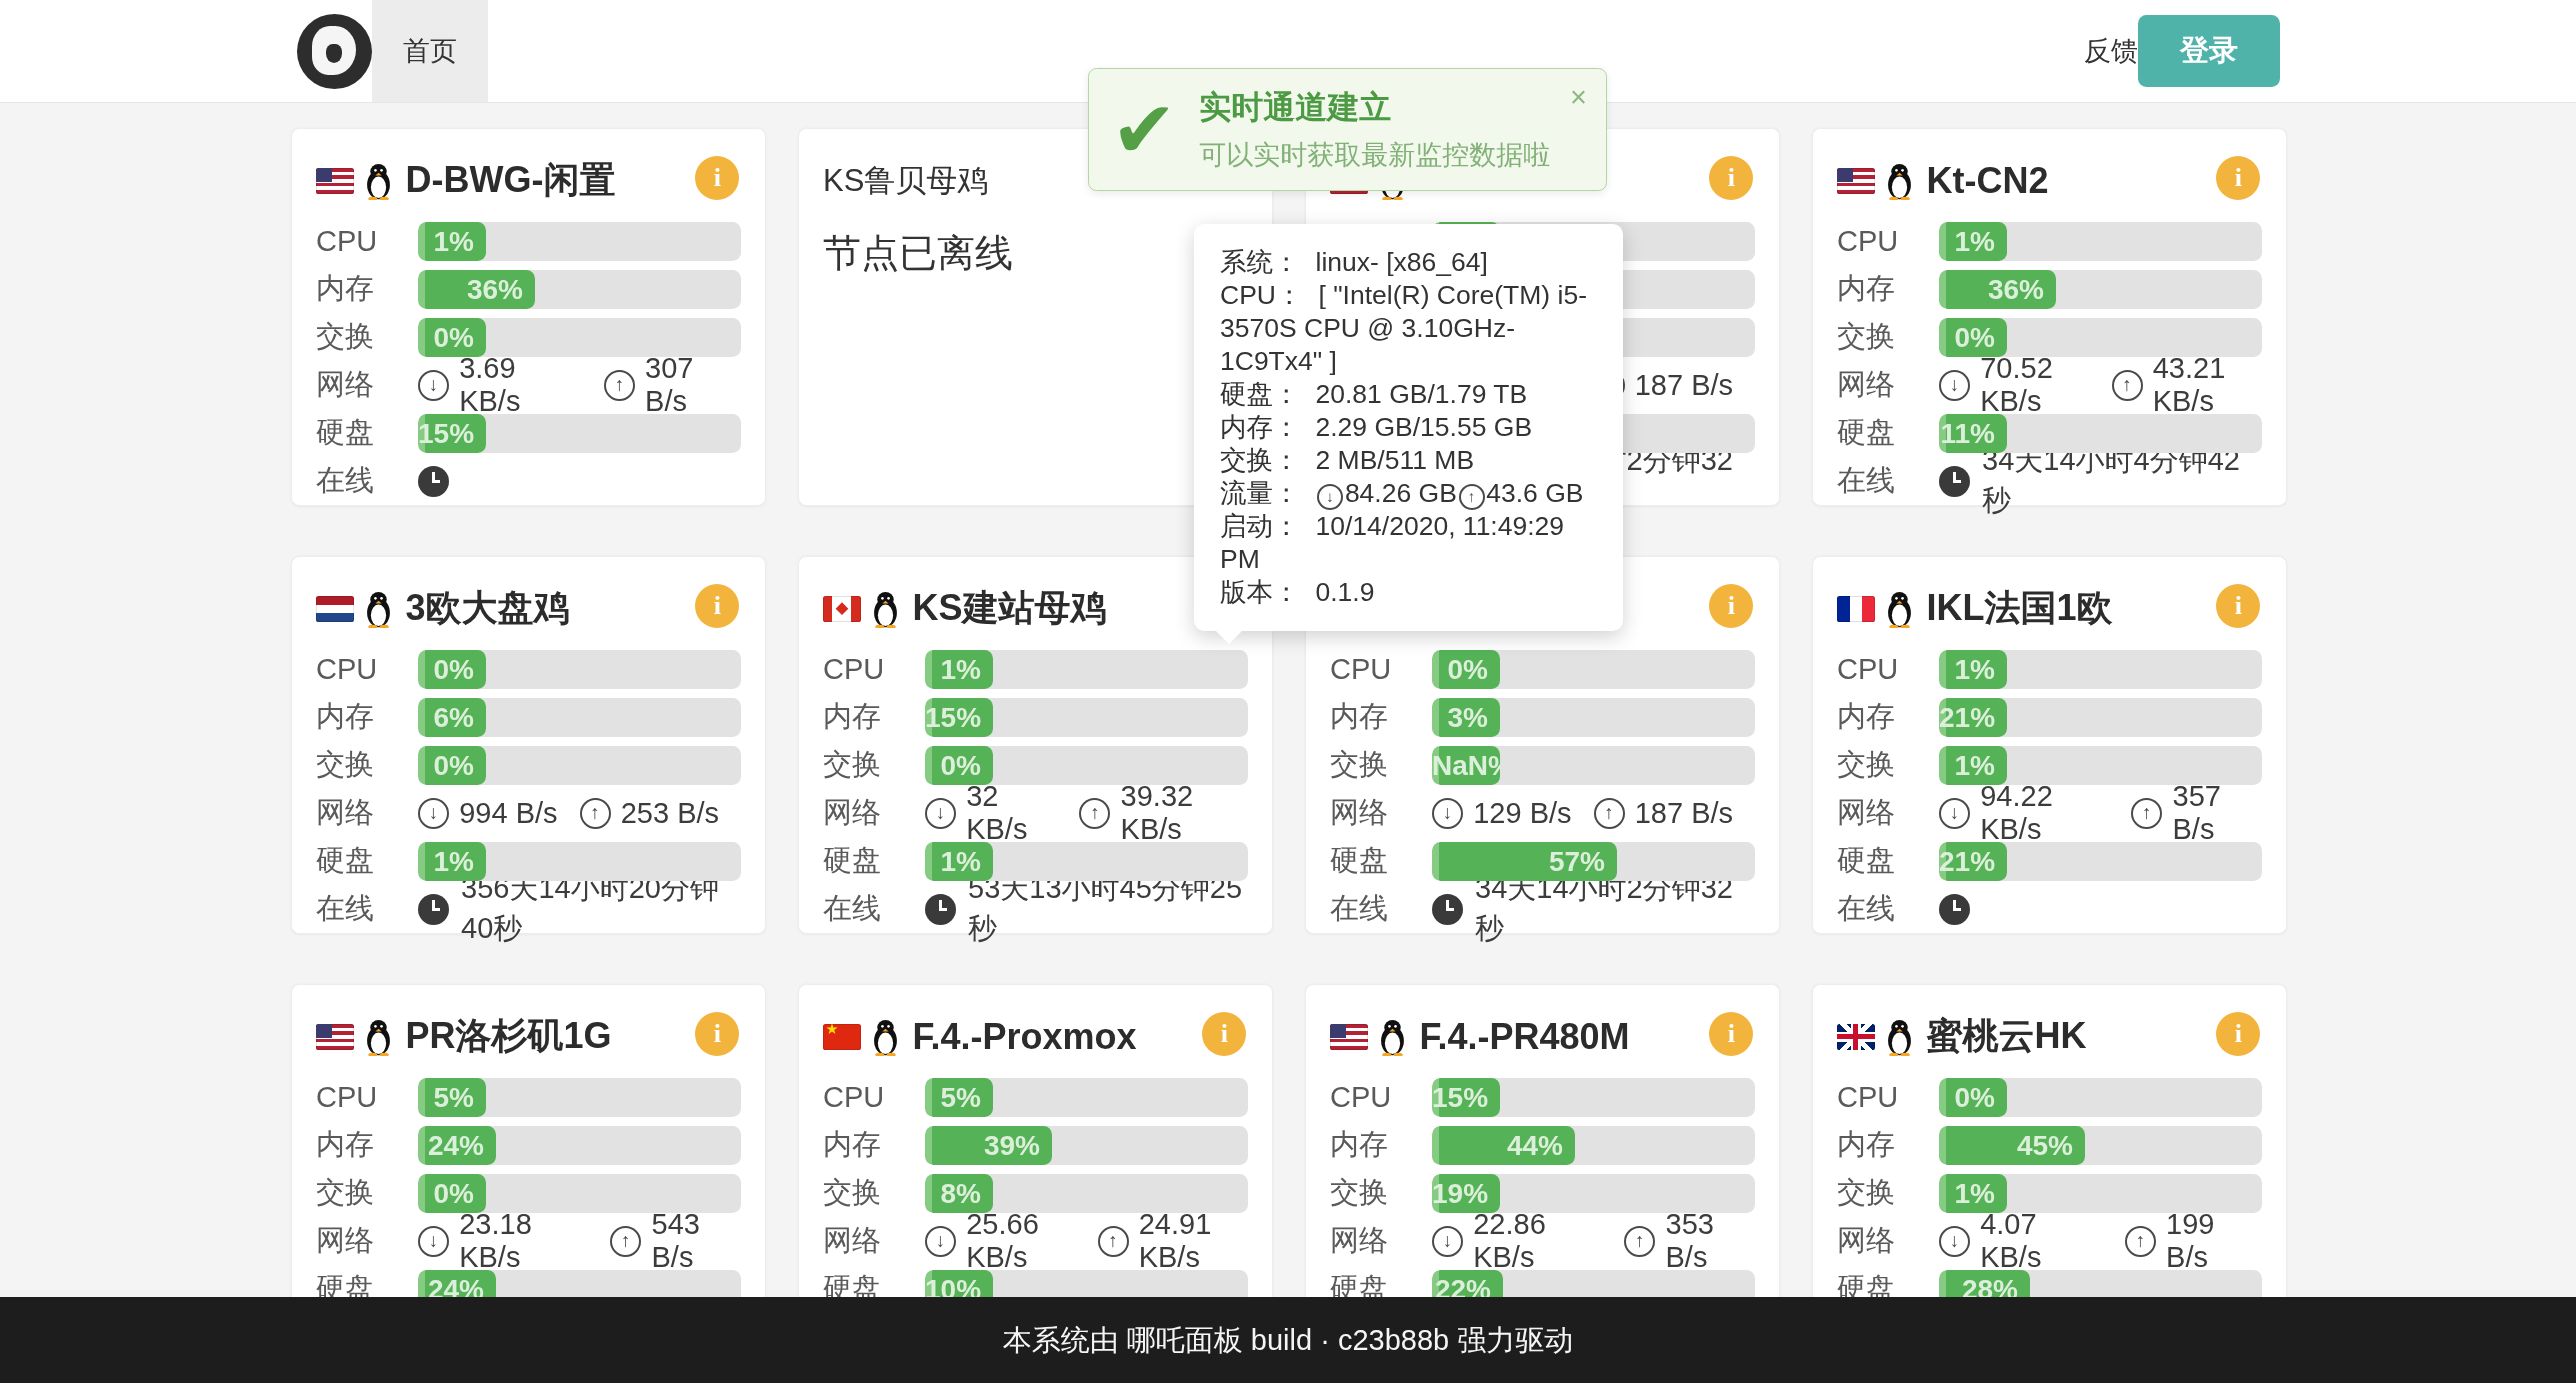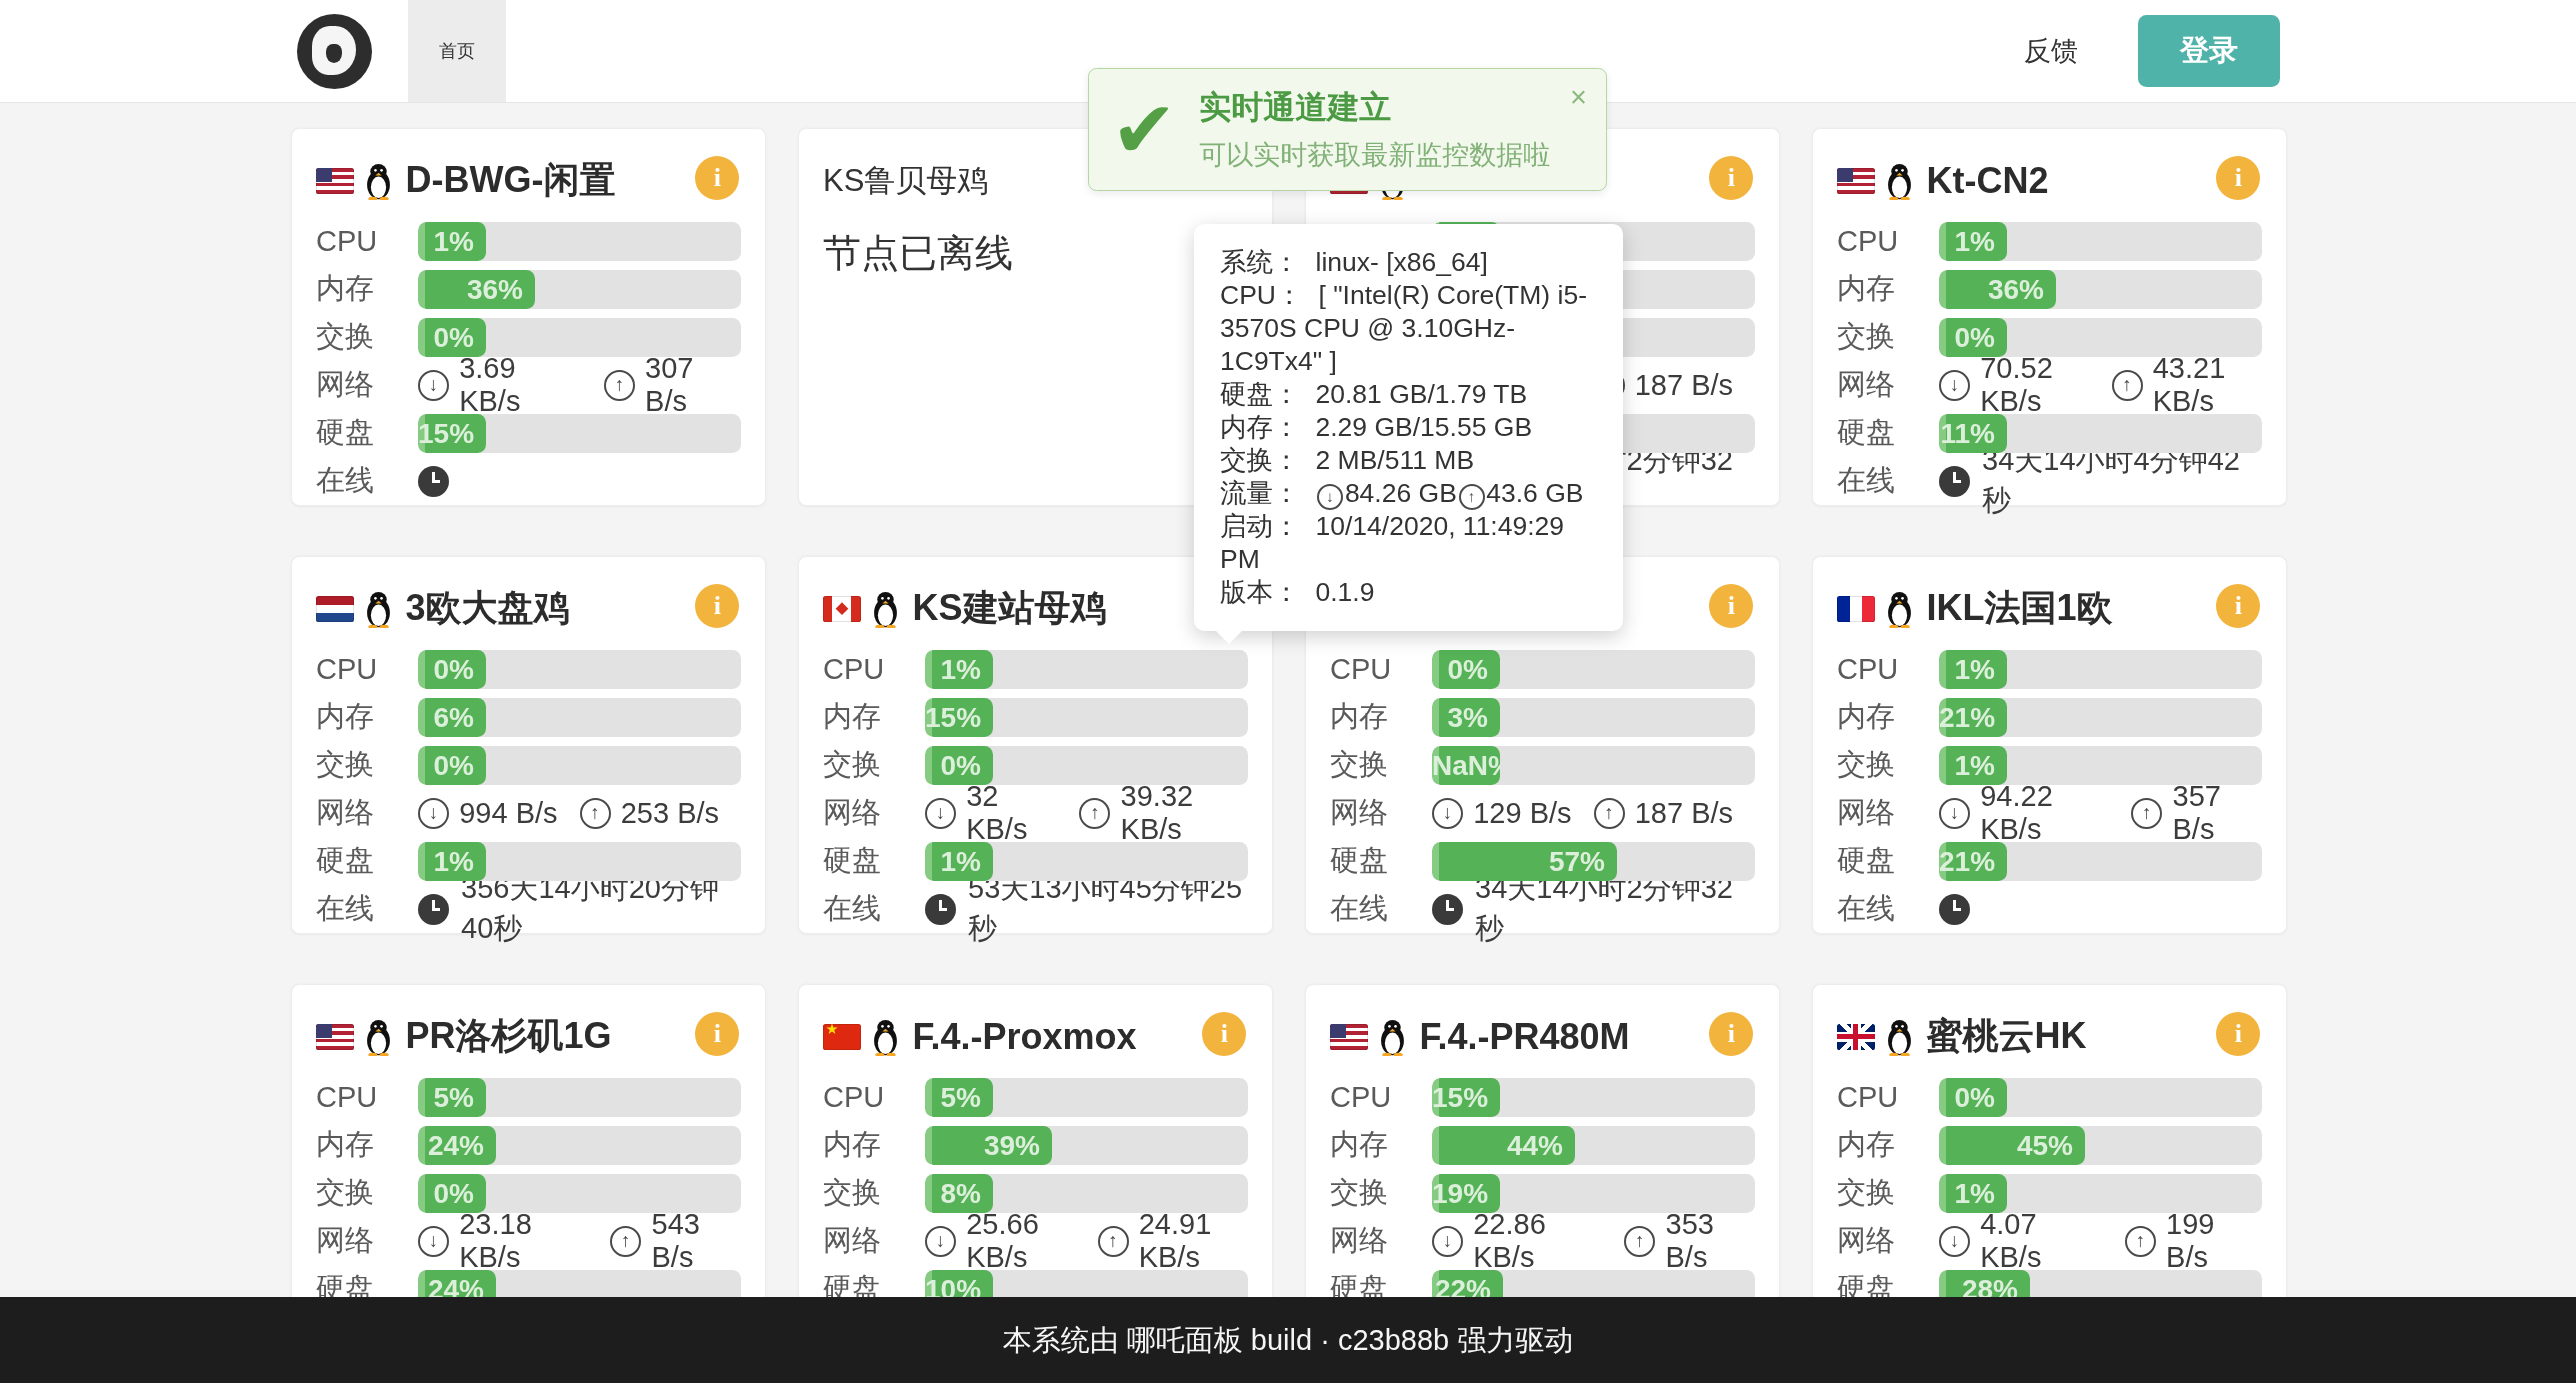--- a/index.html
+++ b/index.html
@@ -11,24 +11,24 @@
   }
   
   .header{position:absolute;top:0;left:0;right:0;height:102px;background:#ffffff;
     border-bottom:1.7px solid #e6e6e6;display:flex;align-items:center;z-index:10;}
   .header-left{display:flex;align-items:center;height:100%;margin-left:297px;}
   .logo{width:75px;height:75px;border-radius:50%;background:#2d2d2d;position:relative;overflow:hidden;cursor:pointer;}
   .logo::before{content:"";position:absolute;left:20%;top:16%;width:58%;height:66%;
     background:#f5f5f5;border-radius:46% 54% 58% 42%;}
   .logo::after{content:"";position:absolute;left:38%;top:40%;width:22%;height:26%;
     background:#2d2d2d;border-radius:50% 50% 60% 60%;}
-  .nav-home{height:100%;display:flex;align-items:center;padding:0 31px;margin-left:36px;
-    background:#ececec;font-size:18px;color:#333;cursor:pointer;}
+  .nav-home{height:100%;display:flex;align-items:center;padding:0 31px;
+    background:#ececec;font-size:27px;color:#333;cursor:pointer;}
   .header-right{margin-left:auto;display:flex;align-items:center;margin-right:296px;}
-  .feedback{font-size:27px;color:#333;cursor:pointer;margin-right:60px;text-align:center;}
+  .feedback{font-size:27px;color:#333;cursor:pointer;text-align:center;}
   .login-btn{width:142px;height:72px;background:#4fb3a9;color:#fff;font-size:29px;font-weight:700;
     border:none;border-radius:8.5px;display:flex;align-items:center;justify-content:center;cursor:pointer;}
   
   .content{position:absolute;top:128px;left:291px;z-index:1;}
   .grid{display:grid;grid-template-columns:repeat(4,475px);gap:50px 32px;}
   .card{width:475px;height:378px;background:#fff;border:0.9px solid #ededed;border-radius:8.5px;
     box-sizing:border-box;padding:15.4px 24px 0 24px;box-shadow:0 0.9px 2.6px rgba(0,0,0,.05);}
   .card-head{height:73px;display:flex;align-items:center;position:relative;}
   .srv-name{font-size:36px;font-weight:700;color:#2c2c2c;margin-left:12px;white-space:nowrap;}
   .offline .srv-name{font-weight:400;font-size:31px;margin-left:0;color:#333;}

